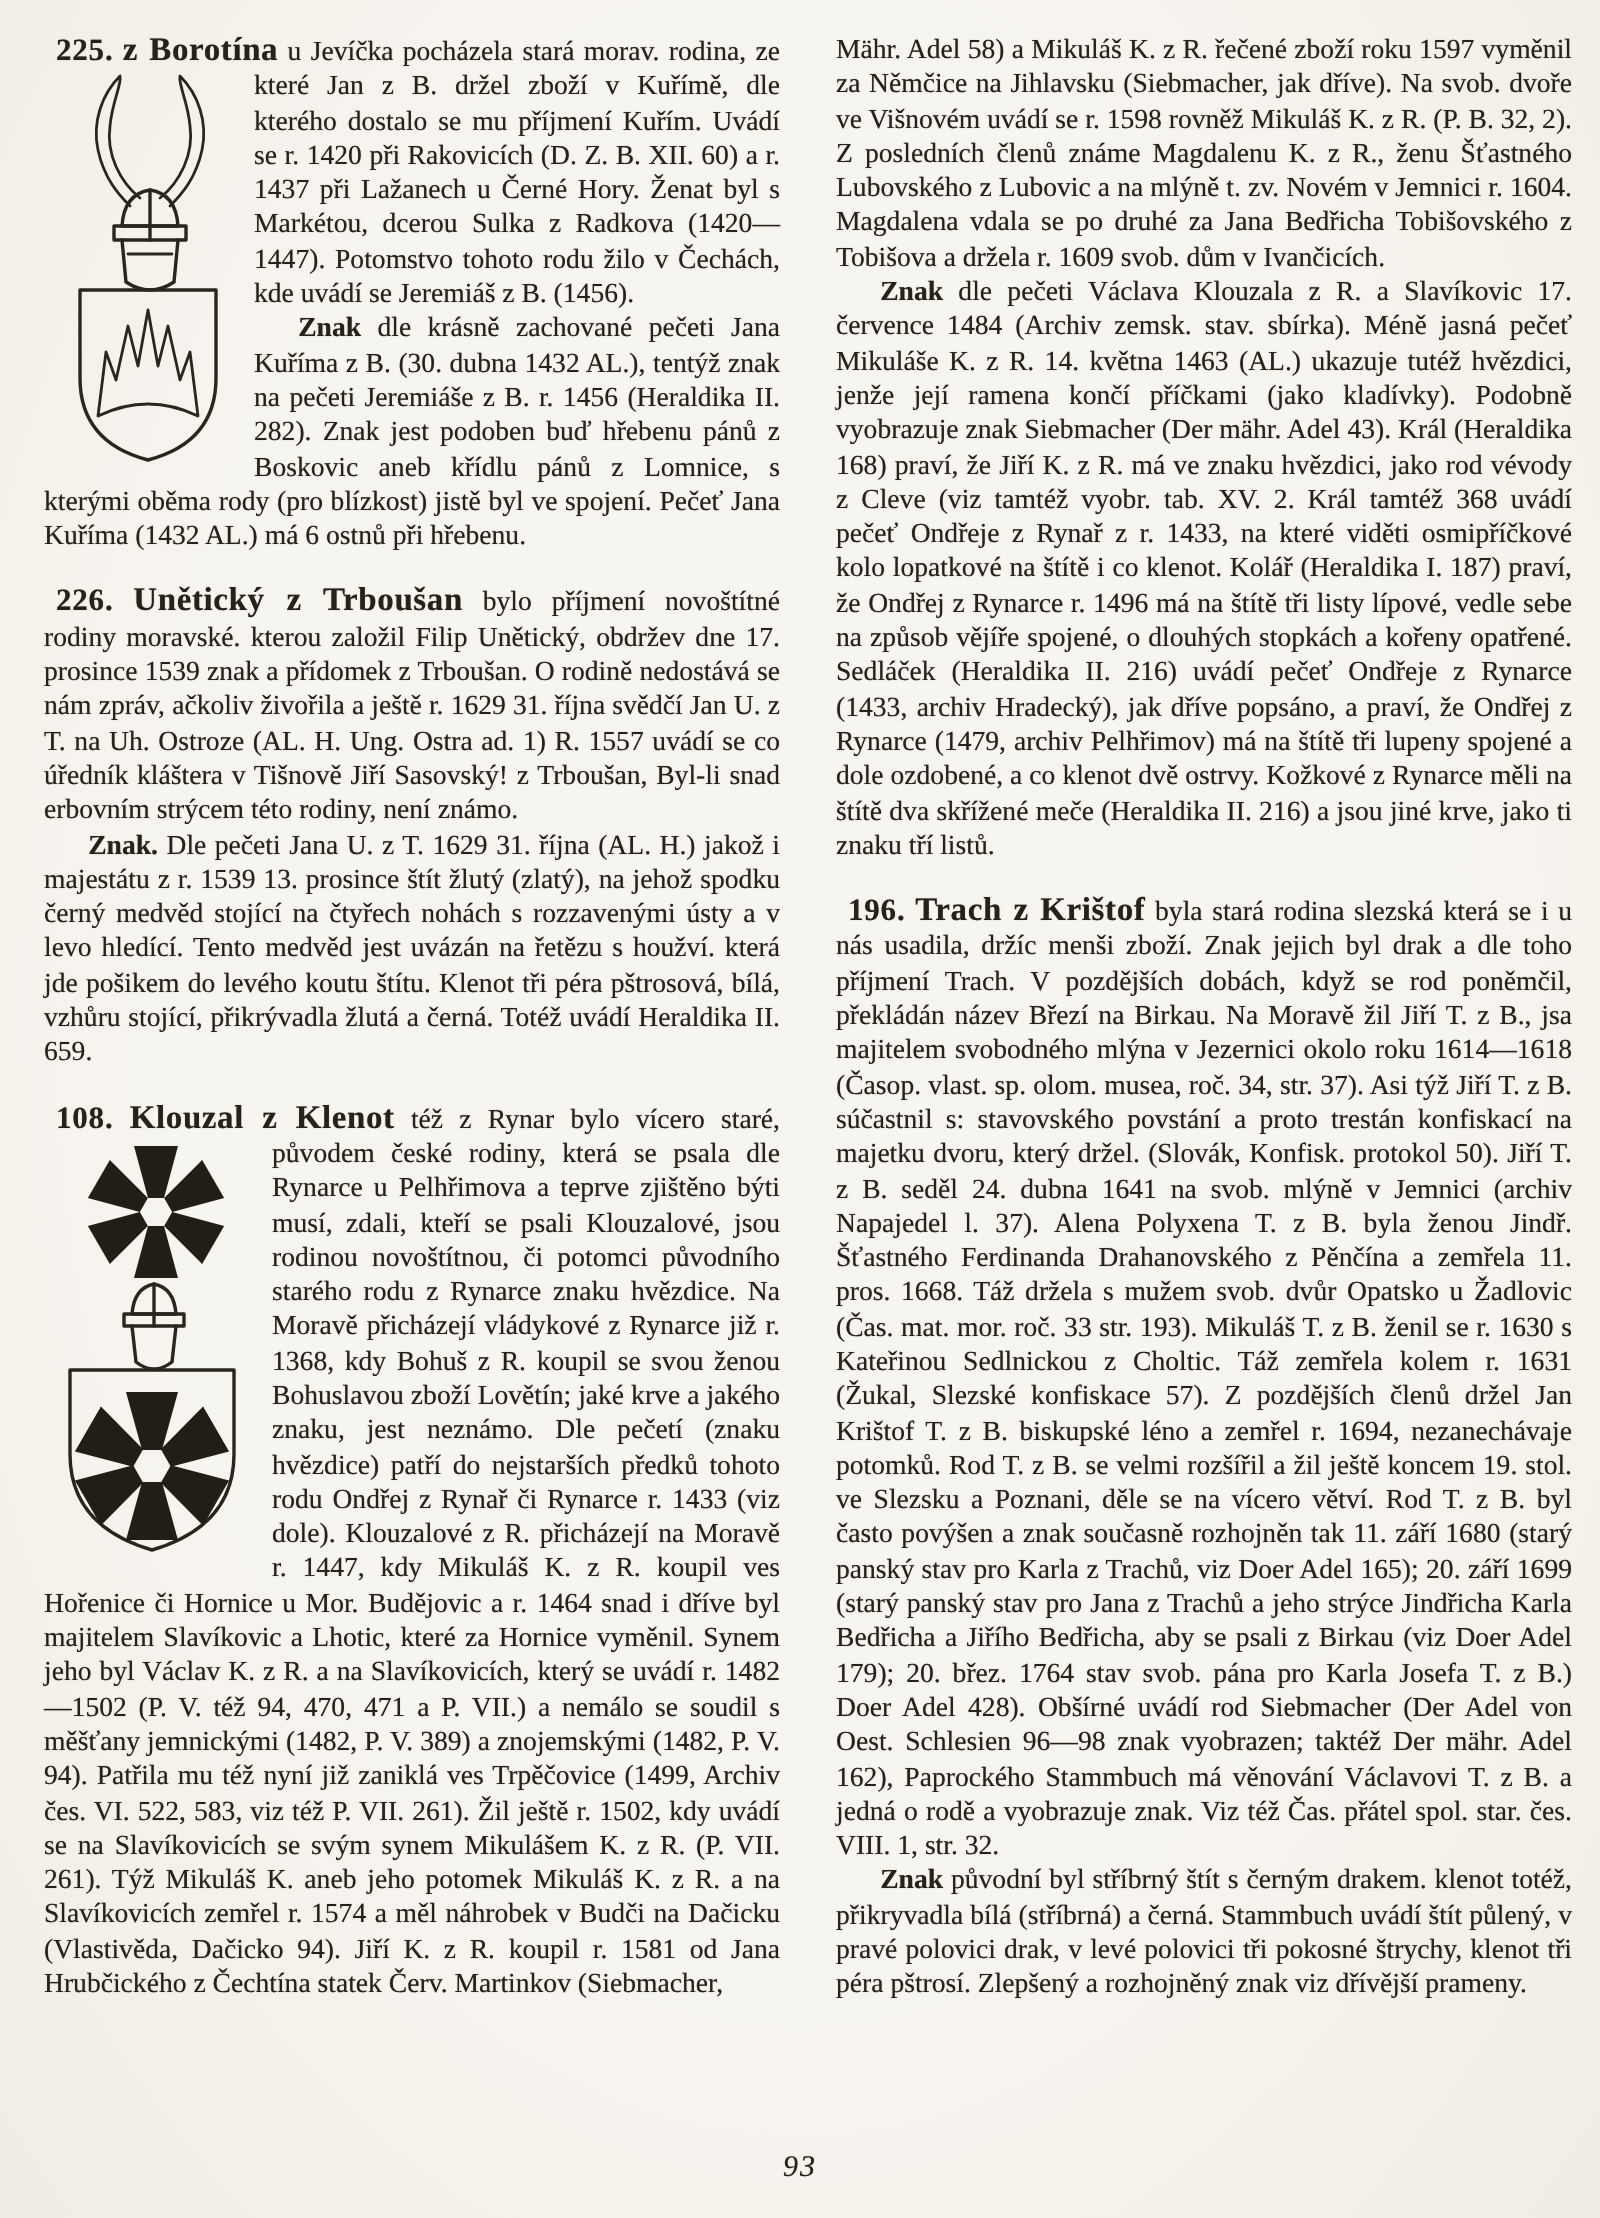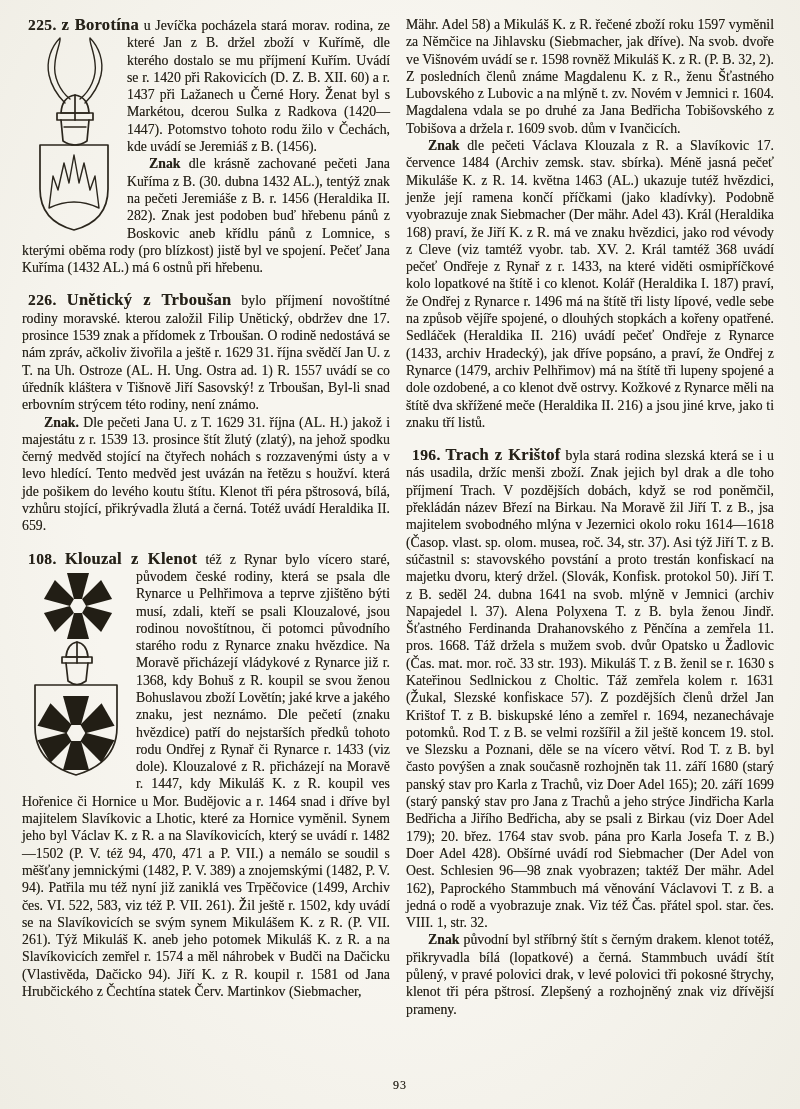--- a/index.html
+++ b/index.html
@@ -4,21 +4,21 @@
 <style>
   html,body{margin:0;padding:0;}
   body{
     width:800px;height:1109px;position:relative;overflow:hidden;
     background:radial-gradient(ellipse at 50% 45%, #f7f5ef 55%, #efede4 100%);
     font-family:"Liberation Serif","DejaVu Serif",serif;
     color:#262219;
   }
   .page{position:absolute;inset:0;}
   .columns{
-    display:flex;gap:16px;padding:16px 15px 0 22px;
+    display:flex;gap:28px;padding:16px 15px 0 22px;
   }
   .col{width:368px;flex:0 0 368px;}
   .entry, .para{
     font-size:13.8px;line-height:17.3px;text-align:justify;
     hyphens:auto;-webkit-hyphens:auto;
     text-shadow:0 0 0.45px rgba(38,34,25,0.55);
   }
   .entry{margin-top:0;}
   .entry + .entry, .para + .entry, .entry-gap{margin-top:15px;}
   .para{margin:0;}
@@ -28,21 +28,21 @@
   b.lead{font-weight:bold;}
   .arms{float:left;}
   .arms-borotin{width:80px;height:196px;margin:3px 13px 2px 12px;}
   .arms-klouzal{width:96px;height:208px;margin:3px 12px 2px 6px;}
   .arms path,.arms line{stroke:#2b261d;fill:none;stroke-width:1.7;stroke-linejoin:round;stroke-linecap:round;}
   .arms .solid{fill:#221e15;stroke:none;}
   .arms .hole{fill:#f6f4ee;stroke:none;}
   .arms .thin{stroke-width:1.4;}
   .pageno{
     position:absolute;left:0;right:0;bottom:16px;text-align:center;
-    font-size:12px;letter-spacing:1px;
+    font-style:italic;font-size:15px;letter-spacing:1px;
     text-shadow:0 0 0.45px rgba(38,34,25,0.55);
   }
 </style>
 </head>
 <body>
 
 <div class="page">
   <div class="columns">
 
     <div class="col">
@@ -119,20 +119,20 @@
 
       <div class="entry">
         <span>Mähr. Adel 58) a Mikuláš K. z R. řečené zboží roku 1597 vyměnil za Němčice na Jihlavsku (Siebmacher, jak dříve). Na svob. dvoře ve Višnovém uvádí se r. 1598 rovněž Mikuláš K. z R. (P. B. 32, 2). Z posledních členů známe Magdalenu K. z R., ženu Šťastného Lubovského z Lubovic a na mlýně t. zv. Novém v Jemnici r. 1604. Magdalena vdala se po druhé za Jana Bedřicha Tobišovského z Tobišova a držela r. 1609 svob. dům v Ivančicích.</span>
         <p class="para indent"><b class="lead">Znak</b><span> dle pečeti Václava Klouzala z R. a Slavíkovic 17. července 1484 (Archiv zemsk. stav. sbírka). Méně jasná pečeť Mikuláše K. z R. 14. května 1463 (AL.) ukazuje tutéž hvězdici, jenže její ramena končí příčkami (jako kladívky). Podobně vyobrazuje znak Siebmacher (Der mähr. Adel 43). Král (Heraldika 168) praví, že Jiří K. z R. má ve znaku hvězdici, jako rod vévody z Cleve (viz tamtéž vyobr. tab. XV. 2. Král tamtéž 368 uvádí pečeť Ondřeje z Rynař z r. 1433, na které viděti osmipříčkové kolo lopatkové na štítě i co klenot. Kolář (Heraldika I. 187) praví, že Ondřej z Rynarce r. 1496 má na štítě tři listy lípové, vedle sebe na způsob vějíře spojené, o dlouhých stopkách a kořeny opatřené. Sedláček (Heraldika II. 216) uvádí pečeť Ondřeje z Rynarce (1433, archiv Hradecký), jak dříve popsáno, a praví, že Ondřej z Rynarce (1479, archiv Pelhřimov) má na štítě tři lupeny spojené a dole ozdobené, a co klenot dvě ostrvy. Kožkové z Rynarce měli na štítě dva skřížené meče (Heraldika II. 216) a jsou jiné krve, jako ti znaku tří listů.</span></p>
       </div>
 
       <div class="entry entry-gap">
         <span class="enum">196.</span>
         <span class="etitle">Trach z Krištof</span>
         <span>byla stará rodina slezská která se i u nás usadila, držíc menši zboží. Znak jejich byl drak a dle toho příjmení Trach. V pozdějších dobách, když se rod poněmčil, překládán název Březí na Birkau. Na Moravě žil Jiří T. z B., jsa majitelem svobodného mlýna v Jezernici okolo roku 1614—1618 (Časop. vlast. sp. olom. musea, roč. 34, str. 37). Asi týž Jiří T. z B. súčastnil s: stavovského povstání a proto trestán konfiskací na majetku dvoru, který držel. (Slovák, Konfisk. protokol 50). Jiří T. z B. seděl 24. dubna 1641 na svob. mlýně v Jemnici (archiv Napajedel l. 37). Alena Polyxena T. z B. byla ženou Jindř. Šťastného Ferdinanda Drahanovského z Pěnčína a zemřela 11. pros. 1668. Táž držela s mužem svob. dvůr Opatsko u Žadlovic (Čas. mat. mor. roč. 33 str. 193). Mikuláš T. z B. ženil se r. 1630 s Kateřinou Sedlnickou z Choltic. Táž zemřela kolem r. 1631 (Žukal, Slezské konfiskace 57). Z pozdějších členů držel Jan Krištof T. z B. biskupské léno a zemřel r. 1694, nezanechávaje potomků. Rod T. z B. se velmi rozšířil a žil ještě koncem 19. stol. ve Slezsku a Poznani, děle se na vícero větví. Rod T. z B. byl často povýšen a znak současně rozhojněn tak 11. září 1680 (starý panský stav pro Karla z Trachů, viz Doer Adel 165); 20. září 1699 (starý panský stav pro Jana z Trachů a jeho strýce Jindřicha Karla Bedřicha a Jiřího Bedřicha, aby se psali z Birkau (viz Doer Adel 179); 20. břez. 1764 stav svob. pána pro Karla Josefa T. z B.) Doer Adel 428). Obšírné uvádí rod Siebmacher (Der Adel von Oest. Schlesien 96—98 znak vyobrazen; taktéž Der mähr. Adel 162), Paprockého Stammbuch má věnování Václavovi T. z B. a jedná o rodě a vyobrazuje znak. Viz též Čas. přátel spol. star. čes. VIII. 1, str. 32.</span>
-        <p class="para indent"><b class="lead">Znak</b><span> původní byl stříbrný štít s černým drakem. klenot totéž, přikryvadla bílá (lopatkové) a černá. Stammbuch uvádí štít půlený, v pravé polovici drak, v levé polovici tři pokosné štrychy, klenot tři péra pštrosí. Zlepšený a rozhojněný znak viz dřívější prameny.</span></p>
+        <p class="para indent"><b class="lead">Znak</b><span> původní byl stříbrný štít s černým drakem. klenot totéž, přikryvadla bílá (stříbrná) a černá. Stammbuch uvádí štít půlený, v pravé polovici drak, v levé polovici tři pokosné štrychy, klenot tři péra pštrosí. Zlepšený a rozhojněný znak viz dřívější prameny.</span></p>
       </div>
 
     </div>
   </div>
 
   <div class="pageno">93</div>
 </div>
 
 </body></html>

